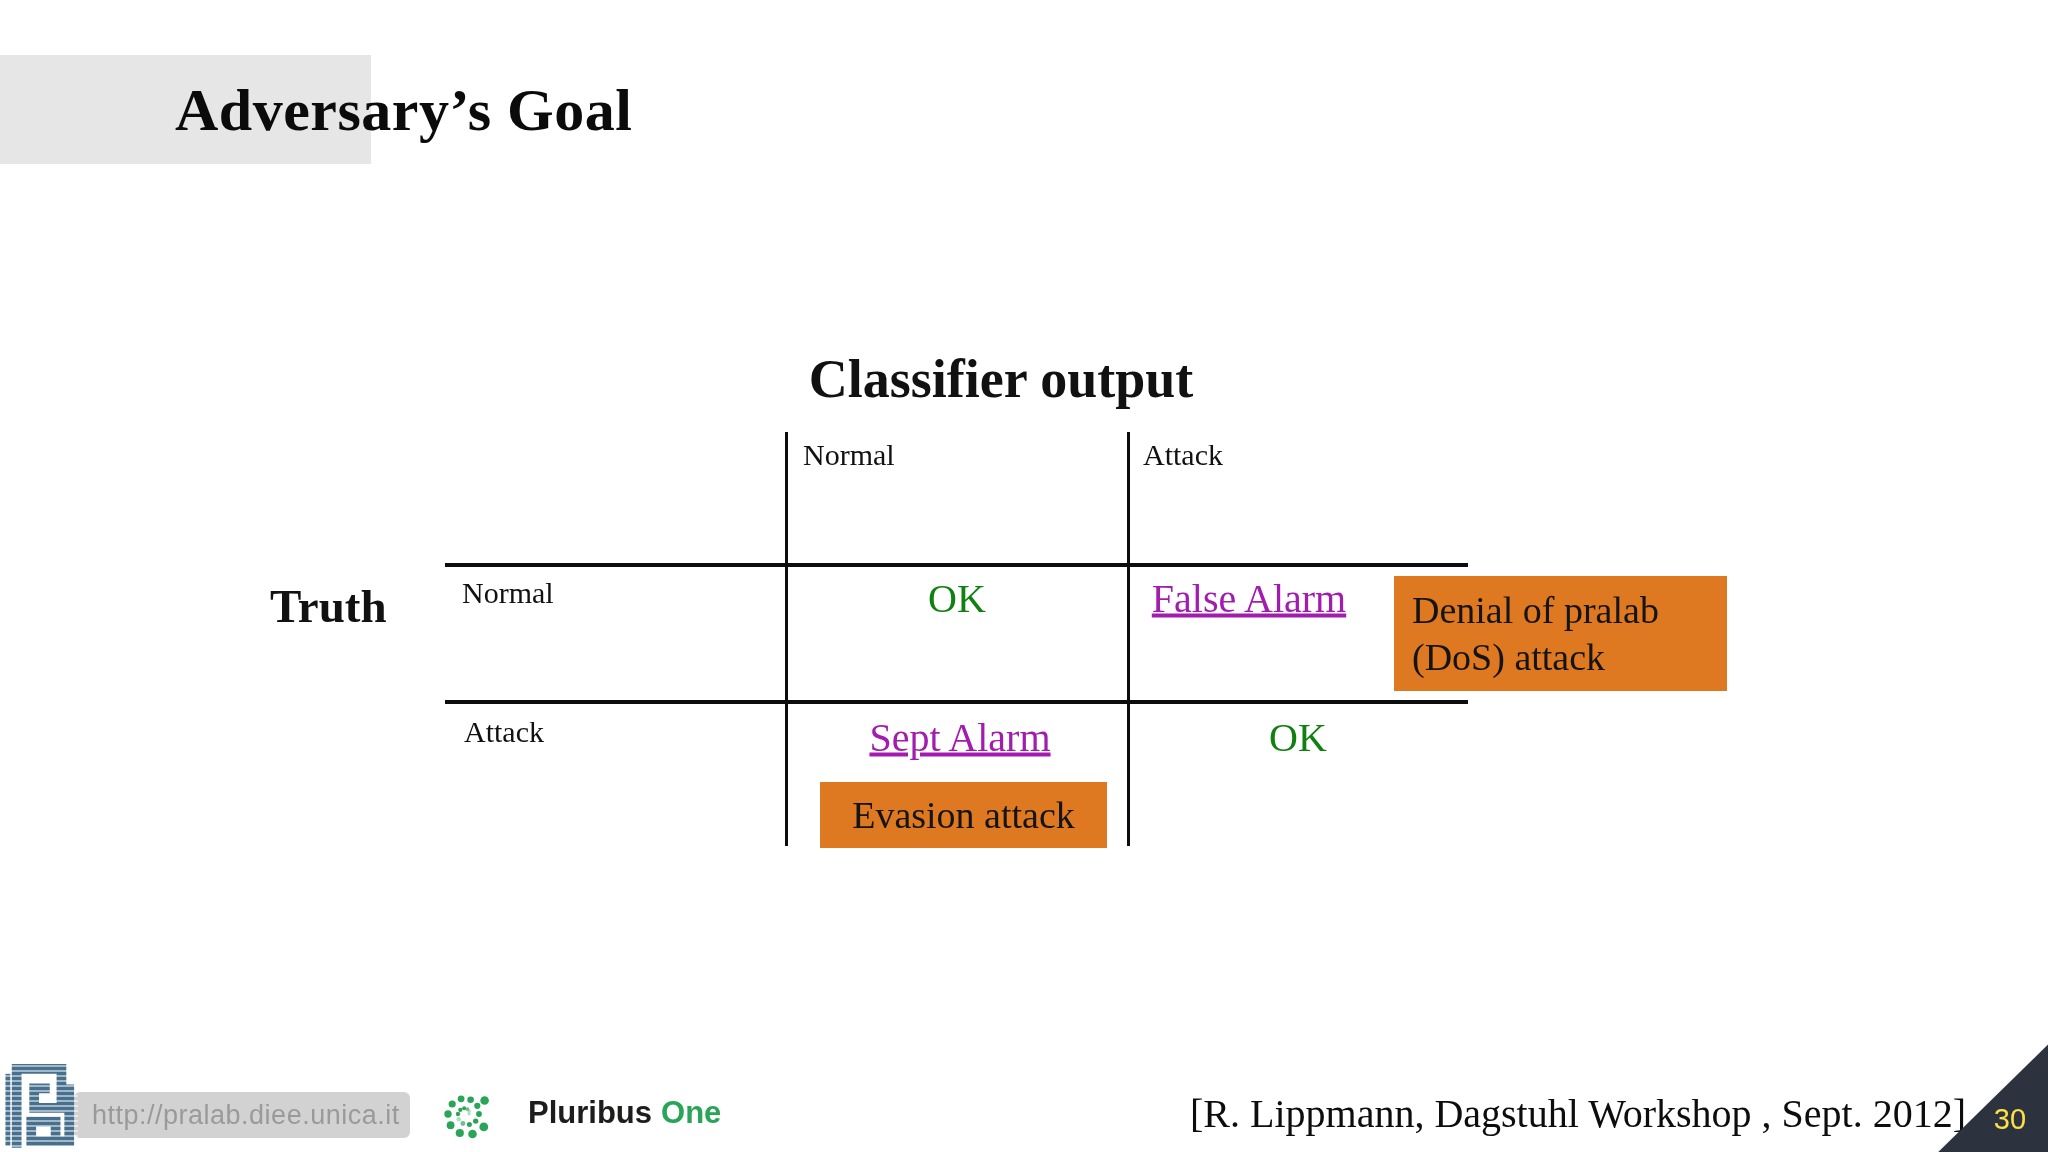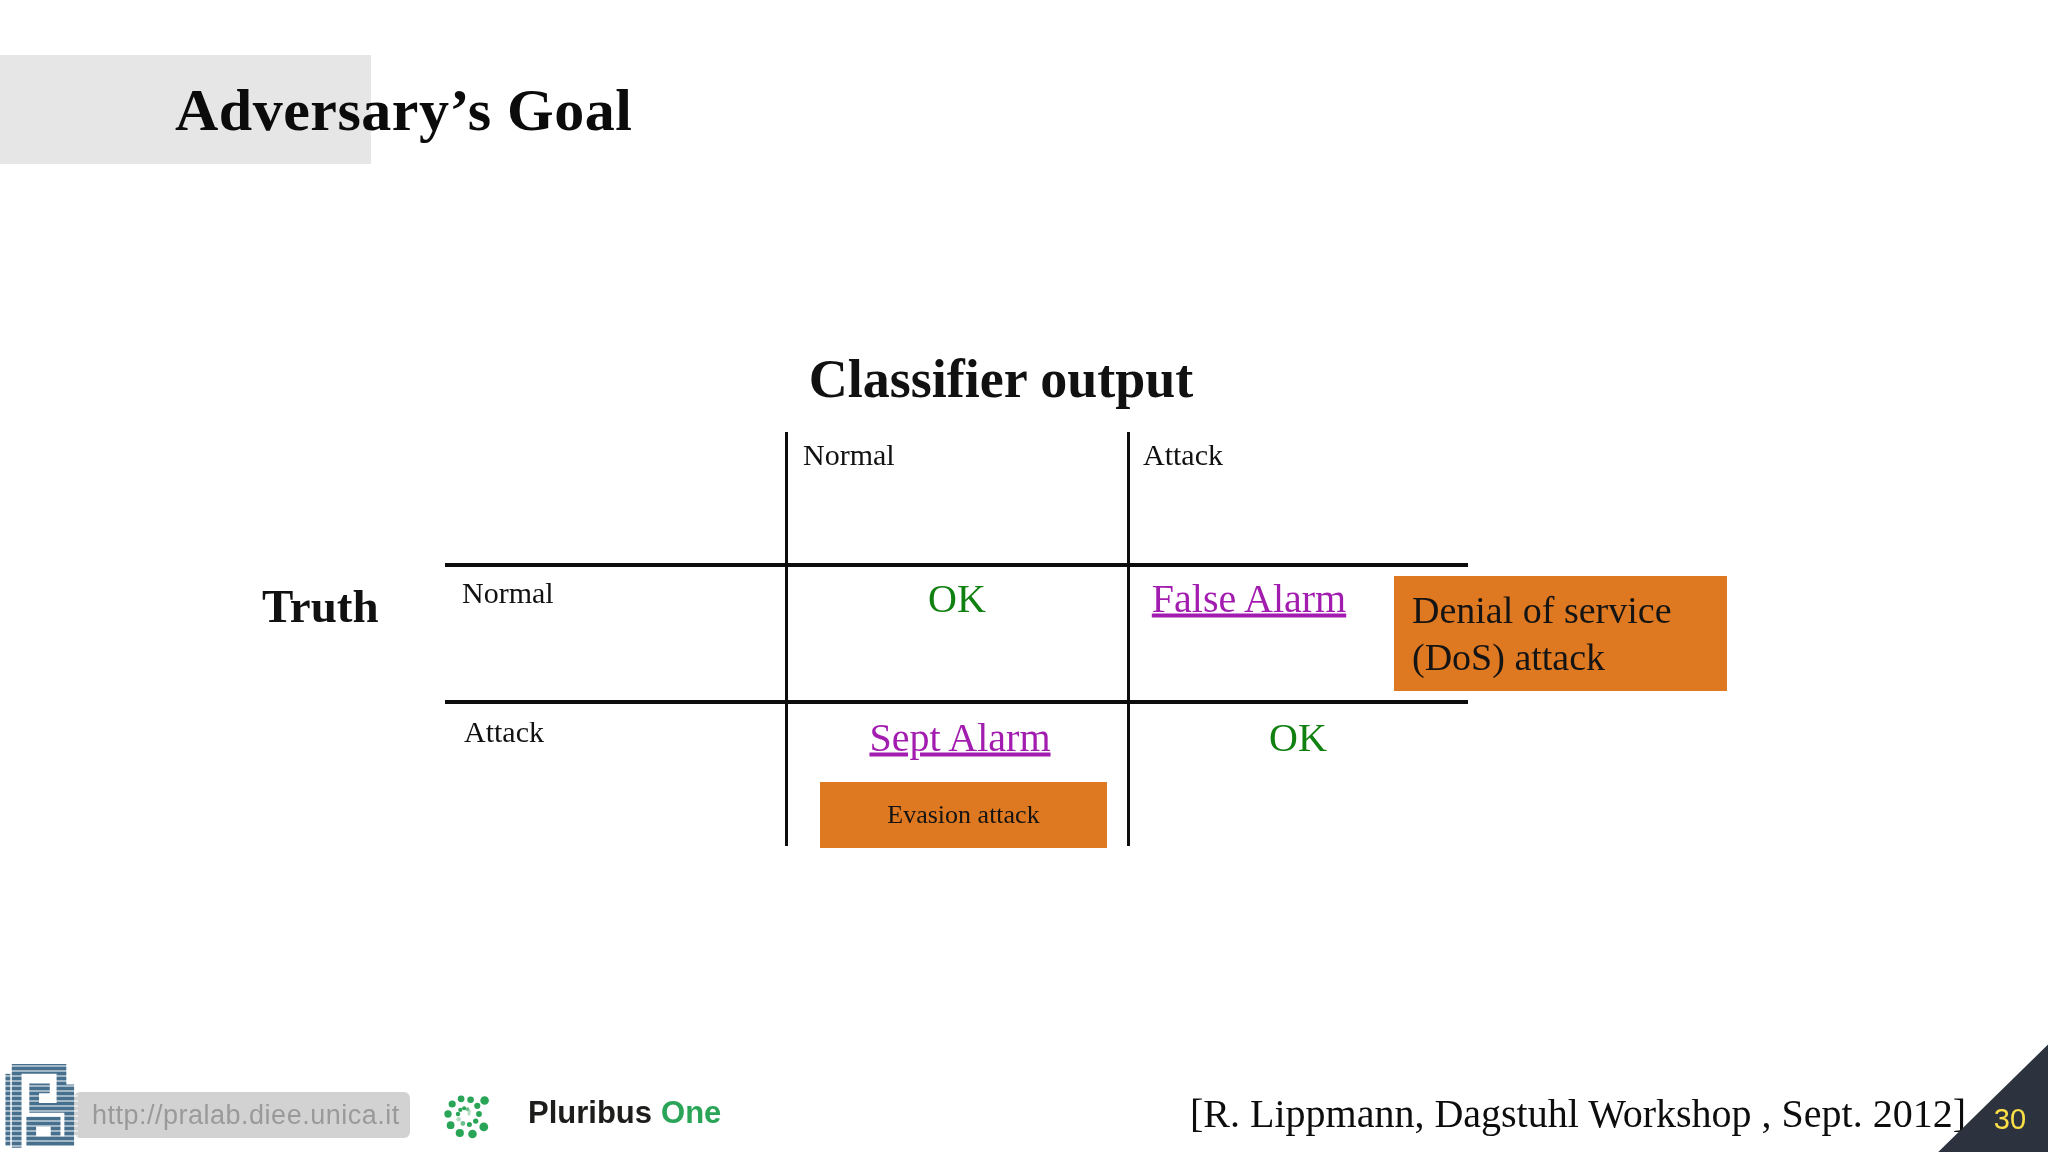--- a/index.html
+++ b/index.html
@@ -23,33 +23,33 @@
   .hline{left:445px;width:1023px;height:4px;background:#0d0d0d;}
   .hline.h1{top:563px;}
   .hline.h2{top:700px;}
 
   
   .tbl{font-size:30px;white-space:nowrap;}
   .col-h1{left:803px;top:438px;}
   .col-h2{left:1143px;top:438px;}
   .row-h1{left:462px;top:576px;}
   .row-h2{left:464px;top:715px;}
-  .truth{left:262px;top:579px;font-size:47px;font-weight:bold;}
+  .truth{left:270px;top:579px;font-size:47px;font-weight:bold;}
   .cell{transform:translate(-50%,-50%);font-size:40px;white-space:nowrap;}
   .green{color:#108010;}
   .red{color:#a21caf;text-decoration:underline;}
   .cell.tn{left:957px;top:598px;}
   .cell.fp{left:1249px;top:598px;}
   .cell.fn{left:960px;top:737px;}
   .cell.tp{left:1298px;top:737px;}
 
   
   .callout{background:#DE7821;color:#141414;}
   .dos{left:1394px;top:576px;width:333px;height:115px;font-size:38px;line-height:47px;padding:11px 0 0 18px;box-sizing:border-box;}
-  .evasion{left:820px;top:782px;width:287px;height:66px;font-size:26px;display:flex;align-items:center;justify-content:center;}
+  .evasion{left:820px;top:782px;width:287px;height:66px;font-size:38px;display:flex;align-items:center;justify-content:center;}
 
   
   .url-bar{left:74px;top:1092px;width:336px;height:46px;background:#D2D2D2;border-radius:6px;}
   .url-text{left:92px;top:1115px;transform:translateY(-50%);font-family:"Liberation Sans","DejaVu Sans",sans-serif;
     font-size:27px;color:#9A9A9A;letter-spacing:.5px;white-space:nowrap;}
   .pralab{left:4px;top:1060px;width:74px;height:90px;}
   .pralab .scan{left:0;top:0;width:74px;height:90px;
     background:repeating-linear-gradient(to bottom,rgba(255,255,255,.5) 0 2px,rgba(255,255,255,0) 2px 5px);}
   .pluribus-spiral{left:438px;top:1086px;width:56px;height:56px;}
   .pluribus-word{left:528px;top:1113px;transform:translateY(-50%);font-family:"Liberation Sans","DejaVu Sans",sans-serif;
@@ -82,21 +82,21 @@
   <div class="abs truth">Truth</div>
   <div class="abs tbl row-h1">Normal</div>
   <div class="abs tbl row-h2">Attack</div>
 
   <div class="abs cell tn green">OK</div>
   <div class="abs cell fp red">False Alarm</div>
   <div class="abs cell fn red">Sept Alarm</div>
   <div class="abs cell tp green">OK</div>
 
   <div class="abs callout dos">
-    <div>Denial of service</div>
+    <div>Denial of pralab</div>
     <div>(DoS) attack</div>
   </div>
   <div class="abs callout evasion">
     <span>Evasion attack</span>
   </div>
 
   <div class="abs url-bar"></div>
   <div class="abs pralab">
     <svg width="74" height="90" viewBox="0 0 76 92">
       <path d="M4,14 V88" stroke="#47708E" stroke-width="5" fill="none"></path>

